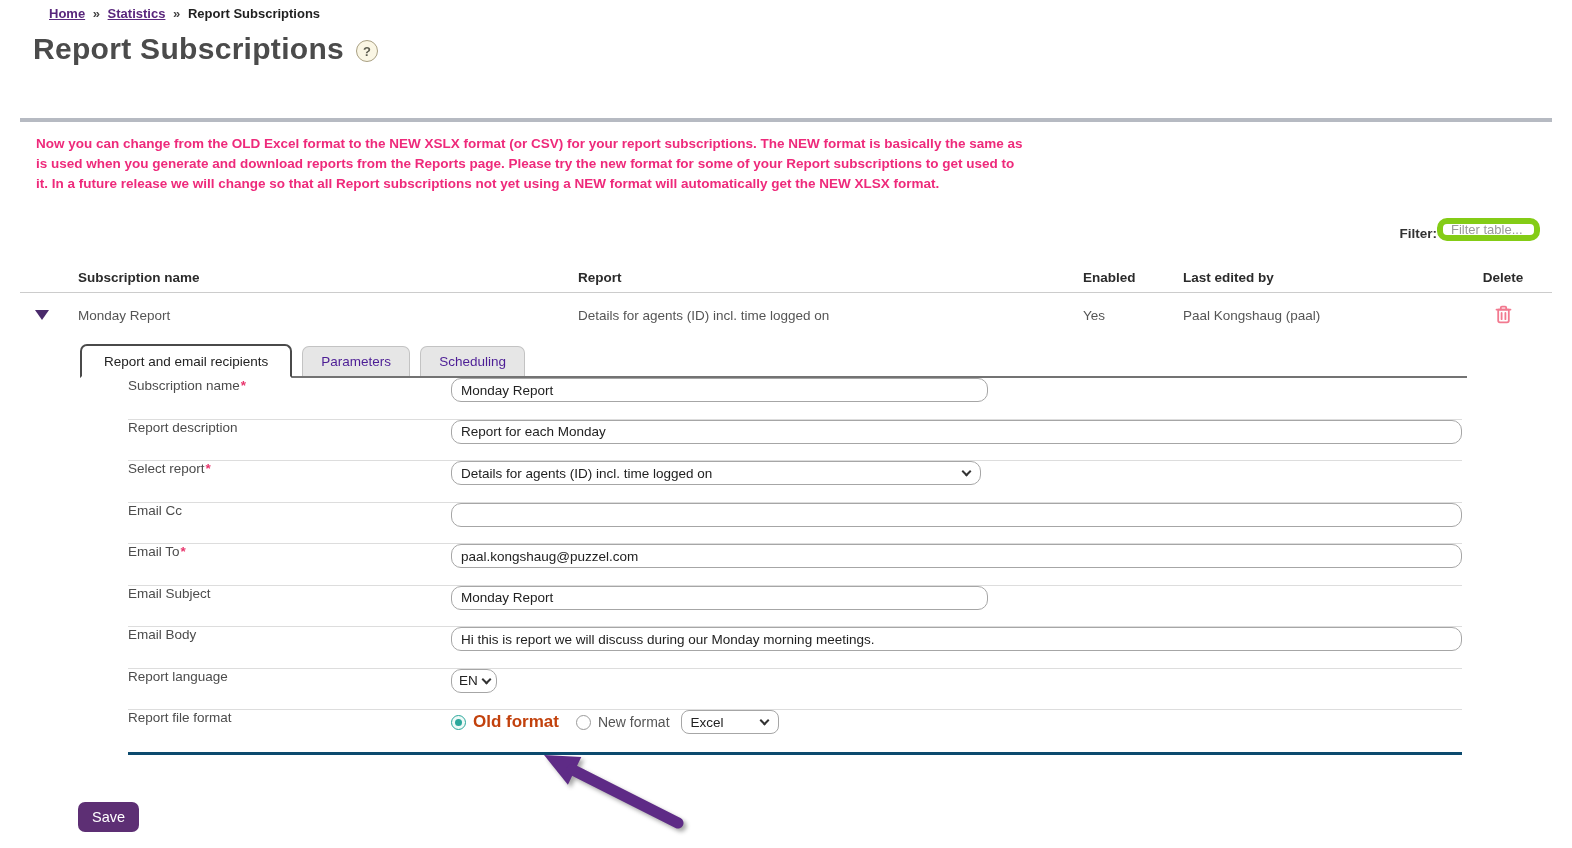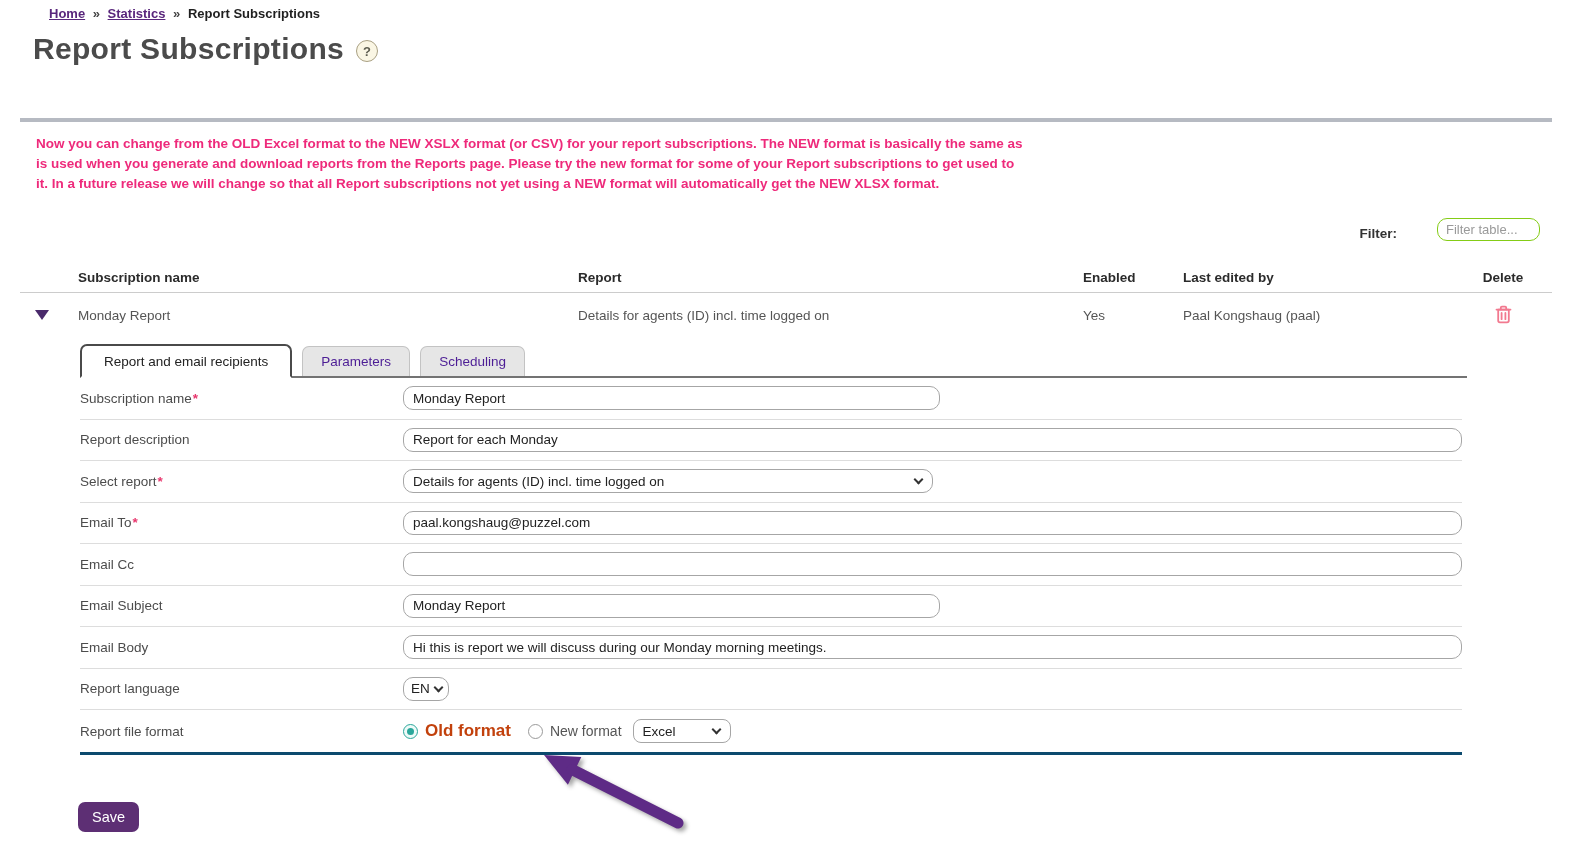--- a/index.html
+++ b/index.html
@@ -22,22 +22,22 @@
 
   .divider { position: absolute; left: 20px; right: 20px; top: 118px; height: 4px; background: #b6bac2; }
 
   
   .notice { position: absolute; left: 36px; top: 134px; width: 992px;
     color: #ee2a7b; font-size: 13.5px; font-weight: bold; line-height: 20px; }
 
   
   .filter-row { position: absolute; top: 218px; right: 32px; display: flex; align-items: flex-end; }
   .filter-row label { font-size: 13.5px; font-weight: bold; color: #333; }
-  .filter-row input { width: 103px; height: 23px; border: 1px solid #84cc16; border-radius: 10px;
-    padding: 0 8px; font-size: 13px; color: #333; font-family: "Liberation Sans", sans-serif; margin-left: 40px; }
+  .filter-row input { width: 103px; height: 23px; border: 6px solid #84cc16; border-radius: 10px;
+    padding: 0 8px; font-size: 13px; color: #333; font-family: "Liberation Sans", sans-serif; }
   .filter-row input::placeholder { color: #9a9a9a; }
 
   
   .subs-table { position: absolute; left: 20px; top: 262px; width: 1532px; font-size: 13.5px; }
   .trow { display: grid; grid-template-columns: 58px 500px 505px 100px 285px 1fr; align-items: center; }
   .trow.head { height: 31px; border-bottom: 1px solid #ccc; font-weight: bold; color: #2b2b2b; }
   .trow.body { height: 45px; color: #555; }
   .cell.delete { text-align: center; padding-right: 14px; }
   .caret-cell { padding-left: 15px; }
   .caret-down { display: inline-block; width: 0; height: 0; cursor: pointer;
@@ -48,21 +48,21 @@
   .tabbar { position: absolute; left: 80px; top: 346px; width: 1387px; height: 32px;
     border-bottom: 2px solid #737373; display: flex; align-items: flex-end; gap: 10px; }
   .tab { height: 30px; display: flex; align-items: center; padding: 0 18px; font-size: 13.5px;
     border-radius: 7px 7px 0 0; cursor: pointer; }
   .tab.inactive { background: #e6e6e6; border: 1px solid #c3c3c3; border-bottom: none; color: #4c1d95; }
   .tab.active { background: #fff; border: 2px solid #4a4a4a; border-bottom: 2px solid #fff;
     margin-bottom: -2px; height: 34px; color: #222; padding: 0 22px; }
 
   
   .form { position: absolute; left: 80px; top: 378px; width: 1382px; }
-  .frow { display: flex; align-items: center; height: 41.5px; border-bottom: 1px solid #ddd; }
+  .frow { display: flex; align-items: flex-start; height: 41.5px; border-bottom: 1px solid #ddd; margin-left: 48px; }
   .frow.last { border-bottom: 3px solid #0c4a6e; height: 45px; }
   .flabel { width: 323px; font-size: 13.5px; color: #4c4c4c; flex-shrink: 0; }
   .req { color: #e8366d; font-weight: bold; margin-left: 1px; }
   .finput { height: 24px; border: 1px solid #a6a6a6; border-radius: 10px; padding: 0 9px;
     font-size: 13.5px; color: #222; font-family: "Liberation Sans", sans-serif; background: #fff; }
   .w-med { width: 537px; }
   .w-wide { width: 1067px; }
   .select-wrap { position: relative; display: inline-block; }
   .select-wrap select { appearance: none; -webkit-appearance: none; height: 24px;
     border: 1px solid #a6a6a6; border-radius: 10px; background: #fff; font-size: 13.5px; color: #222;
@@ -176,29 +176,29 @@
       </div>
       <span class="select-wrap sel-report">
         <select>
           <option>Details for agents (ID) incl. time logged on</option>
         </select>
         <span class="chev"></span>
       </span>
     </div>
 
     <div class="frow">
+      <div class="flabel">Email Cc</div>
+      <input class="finput w-wide" type="text" value="" style="">
+    </div>
+
+    <div class="frow">
       <div class="flabel">
         <span>Email To</span><span class="req">*</span>
       </div>
       <input class="finput w-wide" type="text" value="paal.kongshaug@puzzel.com" style="">
-    </div>
-
-    <div class="frow">
-      <div class="flabel">Email Cc</div>
-      <input class="finput w-wide" type="text" value="" style="">
     </div>
 
     <div class="frow">
       <div class="flabel">Email Subject</div>
       <input class="finput w-med" type="text" value="Monday Report" style="">
     </div>
 
     <div class="frow">
       <div class="flabel">Email Body</div>
       <input class="finput w-wide" type="text" value="Hi this is report we will discuss during our Monday morning meetings." style="">

